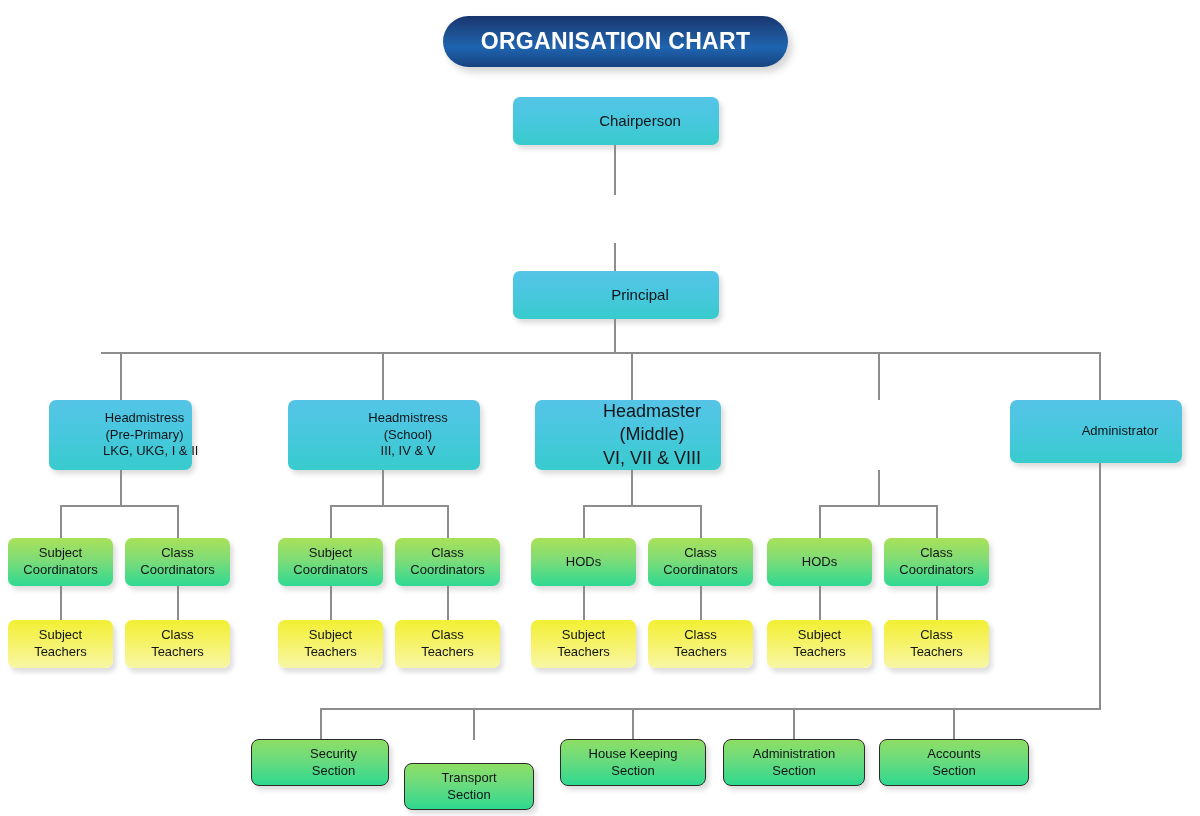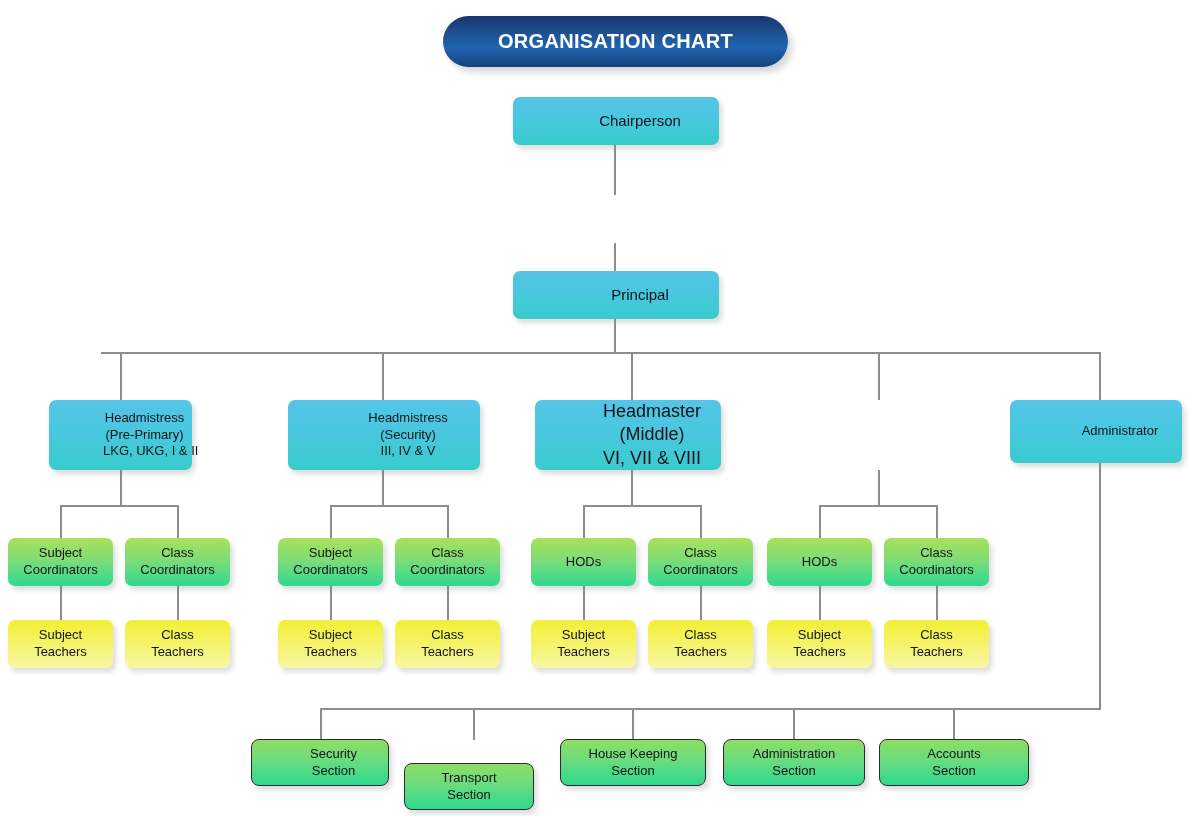--- a/index.html
+++ b/index.html
@@ -102,21 +102,21 @@
   <div class="conn v" style="left:819px; top:586px; height:34px;"></div>
   <div class="conn v" style="left:936px; top:586px; height:34px;"></div>
 
   <div class="conn h" style="left:320px; top:708px; width:781px;"></div>
   <div class="conn v" style="left:320px; top:708px; height:32px;"></div>
   <div class="conn v" style="left:473px; top:708px; height:32px;"></div>
   <div class="conn v" style="left:632px; top:708px; height:32px;"></div>
   <div class="conn v" style="left:793px; top:708px; height:32px;"></div>
   <div class="conn v" style="left:953px; top:708px; height:32px;"></div>
 
-  <div class="title-bar" style="left:443px; top:16px; width:345px; height:51px; font-size:20px;">ORGANISATION CHART</div>
+  <div class="title-bar" style="left:443px; top:16px; width:345px; height:51px; font-size:23px;">ORGANISATION CHART</div>
 
   <div class="node cyan" style="left:513px; top:97px; width:206px; height:48px; font-size:15px;">
     <span class="lines">
         <span class="ln">Chairperson</span>
       </span>
   </div>
 
 
   <div class="node cyan" style="left:513px; top:271px; width:206px; height:48px; font-size:15px;">
     <span class="lines">
@@ -128,21 +128,21 @@
     <span class="lines">
       <span class="ln">Headmistress</span>
       <span class="ln">(Pre-Primary)</span>
       <span class="ln">LKG, UKG, I &amp; II</span>
     </span>
   </div>
 
   <div class="node cyan" style="left:288px; top:400px; width:192px; height:70px; font-size:13px;">
     <span class="lines">
       <span class="ln">Headmistress</span>
-      <span class="ln">(Security)</span>
+      <span class="ln">(School)</span>
       <span class="ln">III, IV &amp; V</span>
     </span>
   </div>
 
   <div class="node cyan" style="left:535px; top:400px; width:186px; height:70px; font-size:18px;">
     <span class="lines">
       <span class="ln">Headmaster</span>
       <span class="ln">(Middle)</span>
       <span class="ln">VI, VII &amp; VIII</span>
     </span>

